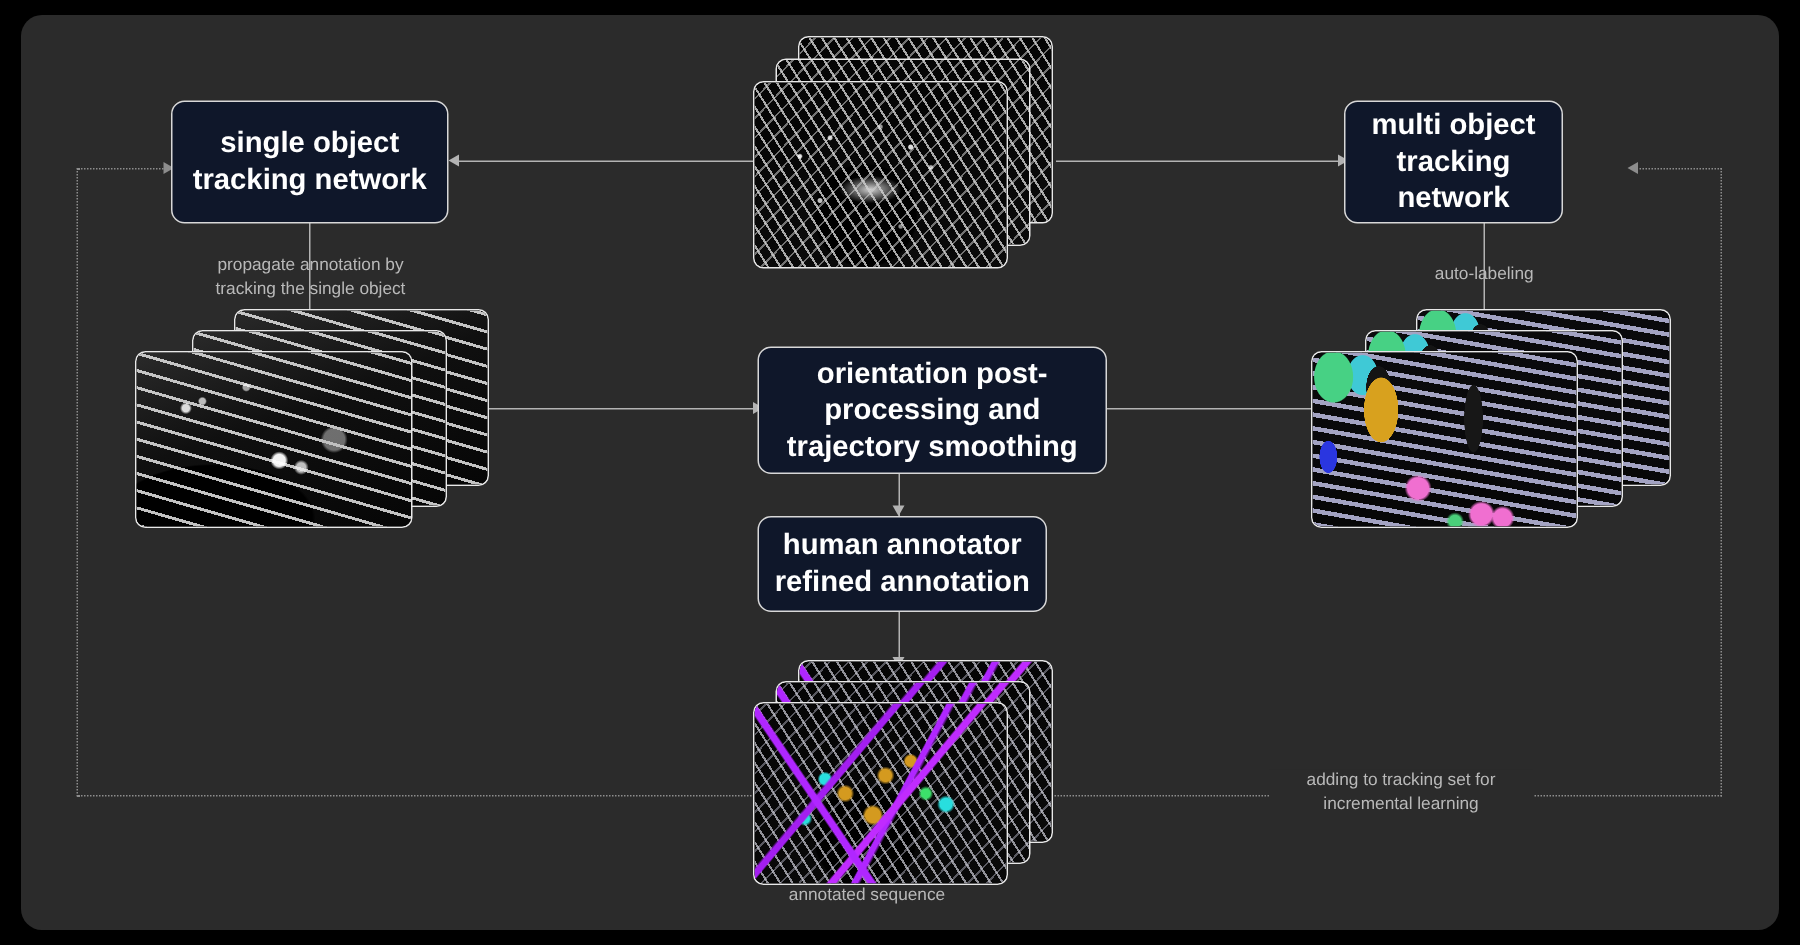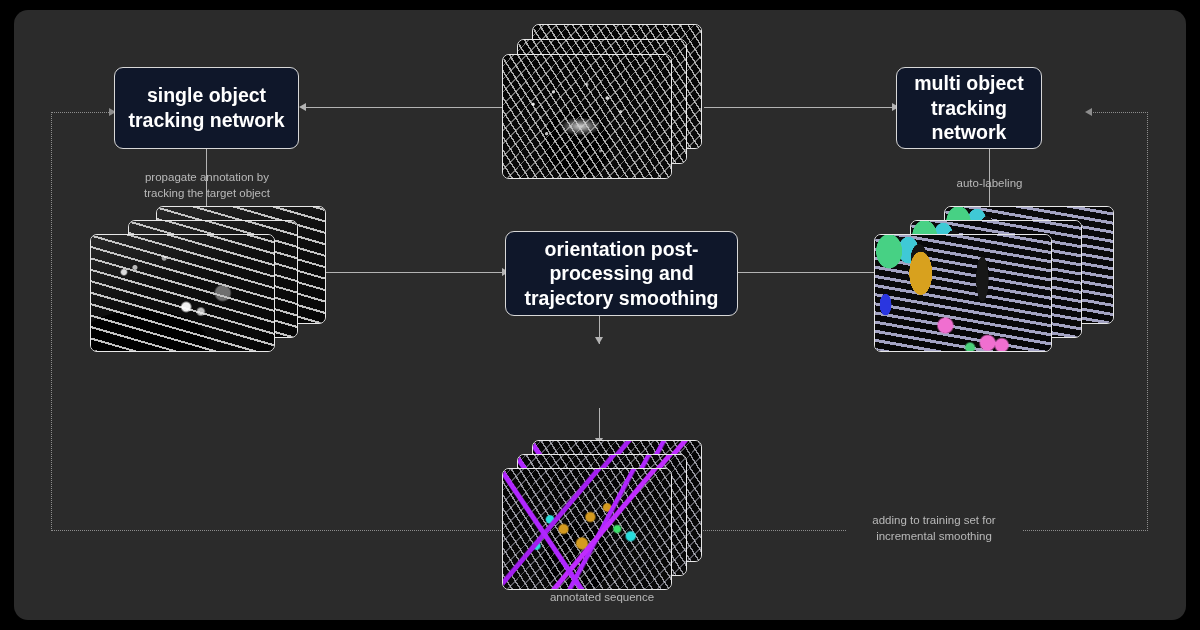--- a/index.html
+++ b/index.html
@@ -249,24 +249,25 @@
       <div class="pc anno"></div>
     </div>
   </div>
 
   <div class="pbox" style="left:100px; top:57px; width:185px; height:82px;">single object tracking network</div>
 
   <div class="pbox" style="left:882px; top:57px; width:146px; height:82px;">multi object tracking network</div>
 
   <div class="pbox" style="left:491px; top:221px; width:233px; height:85px;">orientation post-processing and trajectory smoothing</div>
 
-
-
-  <div class="cap" style="left:115px; top:160px; width:156px;">propagate annotation by tracking the target object</div>
+  <div class="pbox" style="left:491px; top:334px; width:193px; height:64px;">human annotator refined annotation</div>
+
+
+  <div class="cap" style="left:115px; top:160px; width:156px;">propagate annotation by tracking the single object</div>
 
   <div class="cap" style="left:913px; top:166px; width:125px;">auto-labeling</div>
 
-  <div class="cap" style="left:466px; top:580px; width:244px;text-align:center;">annotated sequence</div>
-
-
-  <div class="cap cap-bg" style="left:832px; top:503px; width:176px;">adding to training set for incremental smoothing</div>
+  <div class="cap" style="left:442px; top:580px; width:244px;text-align:center;">annotated sequence</div>
+
+
+  <div class="cap cap-bg" style="left:832px; top:503px; width:176px;">adding to tracking set for incremental learning</div>
 
 </div>
 
 </body></html>

